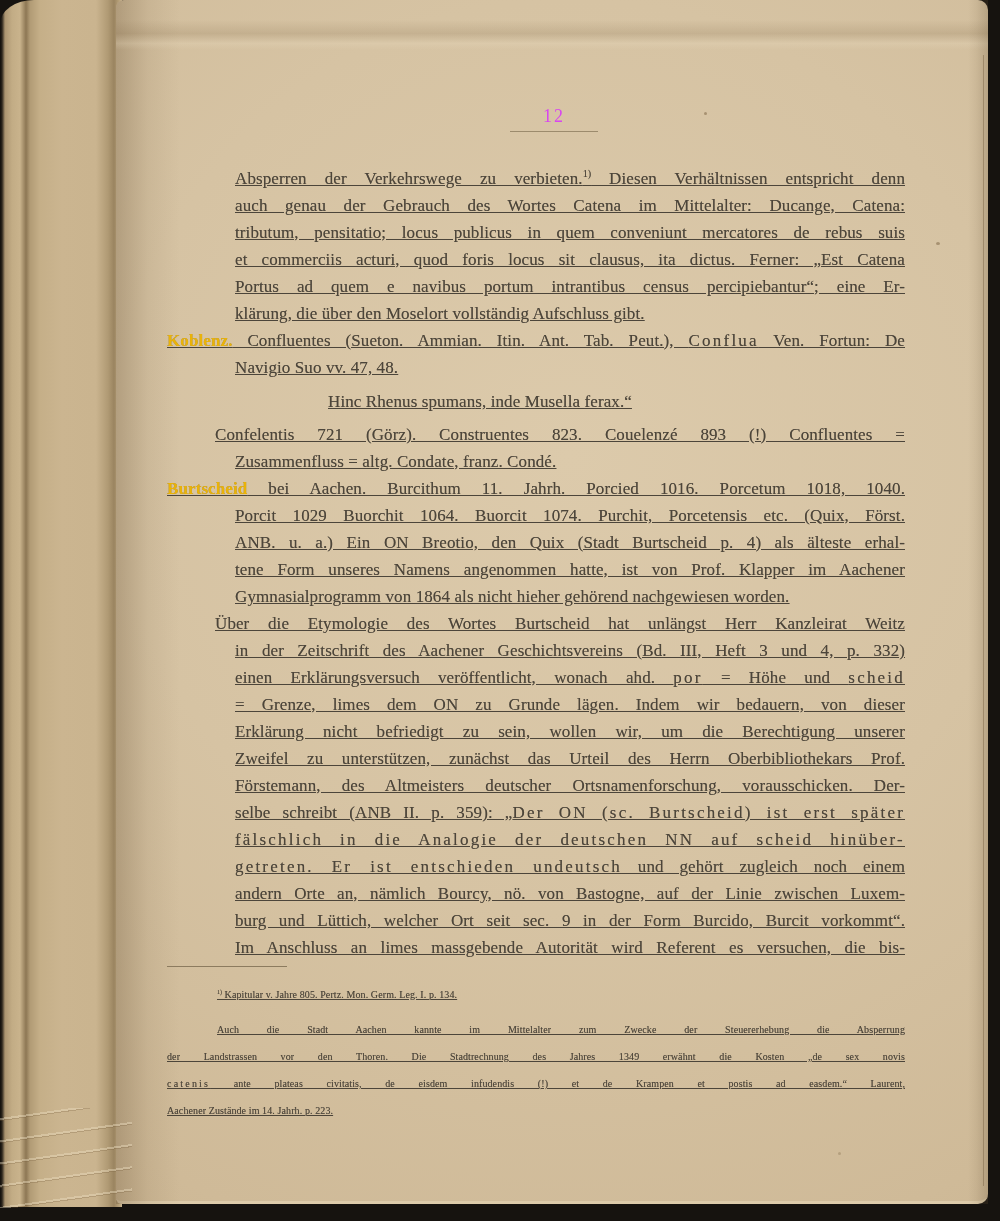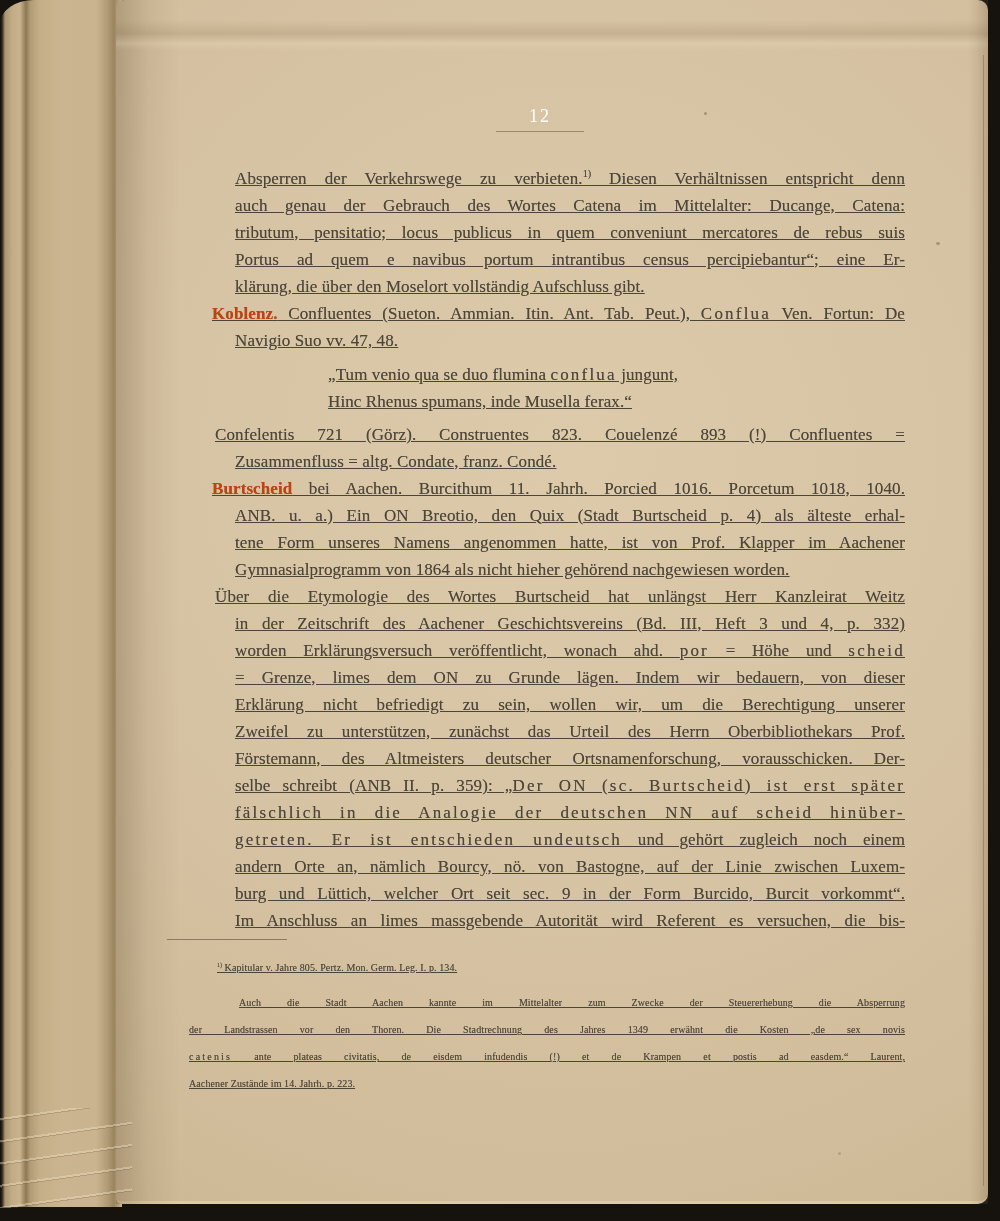--- a/index.html
+++ b/index.html
@@ -43,38 +43,38 @@
   .stack {
     position:absolute; left:0; bottom:13px; width:132px; height:100px;
     background:repeating-linear-gradient(172deg,
       rgba(0,0,0,0) 0 10px, rgba(235,221,192,.50) 10px 12px,
       rgba(118,93,60,.32) 12px 13px, rgba(0,0,0,0) 13px 22px);
     opacity:.85;
   }
   .speck { position:absolute; border-radius:50%; background:rgba(108,84,50,.45); }
 
   
-  .pageno-wrap { position:absolute; left:171px; top:106px; width:738px; text-align:center; color:#ffffff; }
+  .pageno-wrap { position:absolute; left:185px; top:106px; width:738px; text-align:center; color:#d946ef; }
   .pageno { font-size:18px; letter-spacing:2px; display:inline-block; }
   .pageno-rule { width:88px; height:1px; background:#9c8b6d; margin:4px auto 0; }
 
   
   .text-layer {
     position:absolute; left:167px; top:160px; width:738px;
     color:#4c453a; font-size:17px; line-height:27px; letter-spacing:.1px;
     text-shadow:0 0 .4px rgba(76,69,58,.55);
   }
   .line { min-height:27px; white-space:normal;text-decoration:underline; }
   .just { text-align:justify; text-align-last:justify; }
   .cont { margin-left:68px; }
   .ind  { margin-left:48px; }
   .verse{ margin-left:161px; }
   .fnfirst { margin-left:50px; }
   .fn { font-size:10px; line-height:27px; letter-spacing:.1px; }
-  .seg-b  { font-weight:bold; color:#c2410c;margin-left:45px; }
+  .seg-b  { font-weight:bold; color:#eab308; }
   .seg-sp { letter-spacing:2.2px; }
   .seg-sup{ vertical-align:super; font-size:.6em; letter-spacing:0; }
   .rule { width:120px; height:0; border-top:1px solid #8c7b5f; }
 </style>
 </head>
 <body>
 
 <div class="scan">
   <div class="spine"></div>
   <div class="page"></div>
@@ -92,60 +92,61 @@
   <div class="pageno-wrap">
     <div class="pageno">12</div>
     <div class="pageno-rule"></div>
   </div>
 
   <div class="text-layer">
       <div class="block">
         <div class="line cont just"><span class="seg">Absperren der Verkehrswege zu verbieten.</span><span class="seg-sup">1)</span><span class="seg"> Diesen Verhältnissen entspricht denn</span></div>
         <div class="line cont just"><span class="seg">auch genau der Gebrauch des Wortes Catena im Mittelalter: Ducange, Catena:</span></div>
         <div class="line cont just"><span class="seg">tributum, pensitatio; locus publicus in quem conveniunt mercatores de rebus suis</span></div>
+        <div class="line cont just"><span class="seg">et commerciis acturi, quod foris locus sit clausus, ita dictus. Ferner: „Est Catena</span></div>
         <div class="line cont just"><span class="seg">Portus ad quem e navibus portum intrantibus census percipiebantur“; eine Er-</span></div>
         <div class="line cont"><span class="seg">klärung, die über den Moselort vollständig Aufschluss gibt.</span></div>
       </div>
       <div class="block">
         <div class="line  just"><span class="seg-b">Koblenz.</span><span class="seg"> Confluentes (Sueton. Ammian. Itin. Ant. Tab. Peut.), </span><span class="seg-sp">Conflua</span><span class="seg"> Ven. Fortun: De</span></div>
         <div class="line cont"><span class="seg">Navigio Suo vv. 47, 48.</span></div>
       </div>
       <div class="block" style="margin-top: 7px;">
-        <div class="line verse"><span class="seg">„Tum venio qua se duo flumina </span><span class="seg-sp">conflua</span><span class="seg"> jungunt,</span></div>
         <div class="line verse"><span class="seg">Hinc Rhenus spumans, inde Musella ferax.“</span></div>
       </div>
       <div class="block" style="margin-top: 6px;">
         <div class="line ind just"><span class="seg">Confelentis 721 (Görz).  Construentes 823.  Couelenzé 893 (!)  Confluentes =</span></div>
         <div class="line cont"><span class="seg">Zusammenfluss = altg. Condate, franz. Condé.</span></div>
       </div>
       <div class="block">
         <div class="line  just"><span class="seg-b">Burtscheid</span><span class="seg"> bei Aachen.  Burcithum 11. Jahrh.  Porcied 1016.  Porcetum 1018, 1040.</span></div>
+        <div class="line cont just"><span class="seg">Porcit 1029 Buorchit 1064.  Buorcit 1074.  Purchit, Porcetensis etc.  (Quix, Först.</span></div>
         <div class="line cont just"><span class="seg">ANB. u. a.)  Ein ON Breotio, den Quix (Stadt Burtscheid p. 4) als älteste erhal-</span></div>
         <div class="line cont just"><span class="seg">tene Form unseres Namens angenommen hatte, ist von Prof. Klapper im Aachener</span></div>
         <div class="line cont"><span class="seg">Gymnasialprogramm von 1864 als nicht hieher gehörend nachgewiesen worden.</span></div>
       </div>
       <div class="block">
         <div class="line ind just"><span class="seg">Über die Etymologie des Wortes Burtscheid hat unlängst Herr Kanzleirat Weitz</span></div>
         <div class="line cont just"><span class="seg">in der Zeitschrift des Aachener Geschichtsvereins (Bd. III, Heft 3 und 4, p. 332)</span></div>
-        <div class="line cont just"><span class="seg">worden Erklärungsversuch veröffentlicht, wonach ahd. </span><span class="seg-sp">por</span><span class="seg"> = Höhe und </span><span class="seg-sp">scheid</span></div>
+        <div class="line cont just"><span class="seg">einen Erklärungsversuch veröffentlicht, wonach ahd. </span><span class="seg-sp">por</span><span class="seg"> = Höhe und </span><span class="seg-sp">scheid</span></div>
         <div class="line cont just"><span class="seg">= Grenze, limes dem ON zu Grunde lägen.  Indem wir bedauern, von dieser</span></div>
         <div class="line cont just"><span class="seg">Erklärung nicht befriedigt zu sein, wollen wir, um die Berechtigung unserer</span></div>
         <div class="line cont just"><span class="seg">Zweifel zu unterstützen, zunächst das Urteil des Herrn Oberbibliothekars Prof.</span></div>
         <div class="line cont just"><span class="seg">Förstemann, des Altmeisters deutscher Ortsnamenforschung, vorausschicken. Der-</span></div>
         <div class="line cont just"><span class="seg">selbe schreibt (ANB II. p. 359): „</span><span class="seg-sp">Der ON (sc. Burtscheid) ist erst später</span></div>
         <div class="line cont just"><span class="seg-sp">fälschlich in die Analogie der deutschen NN auf scheid hinüber-</span></div>
         <div class="line cont just"><span class="seg-sp">getreten.  Er ist entschieden undeutsch</span><span class="seg"> und gehört zugleich noch einem</span></div>
         <div class="line cont just"><span class="seg">andern Orte an, nämlich Bourcy, nö. von Bastogne, auf der Linie zwischen Luxem-</span></div>
         <div class="line cont just"><span class="seg">burg und Lüttich, welcher Ort seit sec. 9 in der Form Burcido, Burcit vorkommt“.</span></div>
         <div class="line cont just"><span class="seg">Im Anschluss an limes massgebende Autorität wird Referent es versuchen, die bis-</span></div>
       </div>
       <div class="rule" style="margin-top: 5px;"></div>
       <div class="block fn" style="margin-top: 12px;">
         <div class="line fnfirst"><span class="seg-sup">1)</span><span class="seg"> Kapitular v. Jahre 805.  Pertz. Mon. Germ. Leg. I. p. 134.</span></div>
       </div>
-      <div class="block fn" style="margin-top: 8px; margin-left: 22px;">
+      <div class="block fn" style="margin-top: 8px;">
         <div class="line fnfirst just"><span class="seg">Auch die Stadt Aachen kannte im Mittelalter zum Zwecke der Steuererhebung die Absperrung</span></div>
         <div class="line  just"><span class="seg">der Landstrassen vor den Thoren.  Die Stadtrechnung des Jahres 1349 erwähnt die Kosten „de sex novis</span></div>
         <div class="line  just"><span class="seg-sp">catenis</span><span class="seg"> ante plateas civitatis, de eisdem infudendis (!) et de Krampen et postis ad easdem.“ Laurent,</span></div>
         <div class="line"><span class="seg">Aachener Zustände im 14. Jahrh. p. 223.</span></div>
       </div>
     </div>
 </div>
 
 </body></html>

